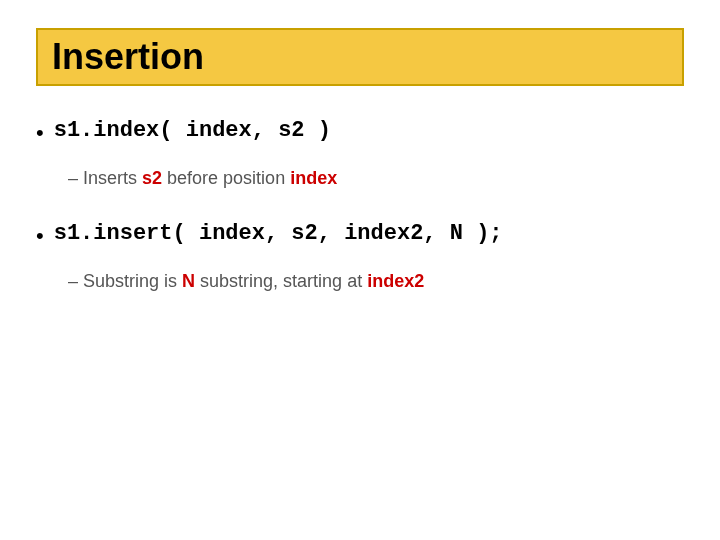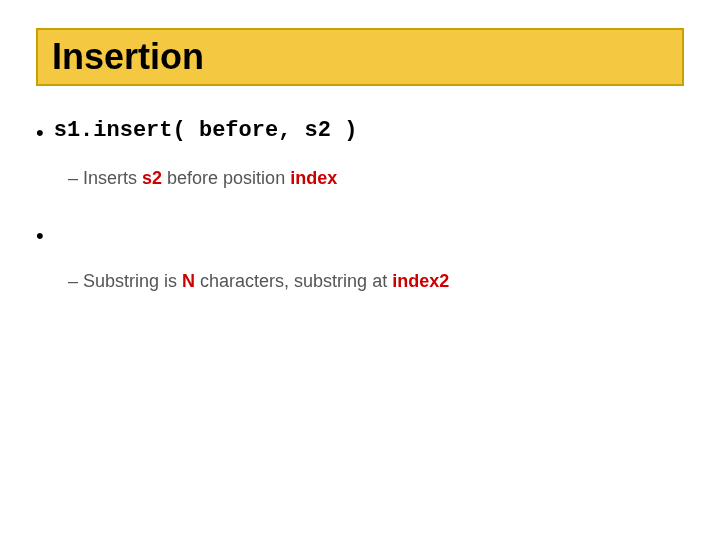--- a/index.html
+++ b/index.html
@@ -89,33 +89,34 @@
 
 <div class="page">
 
   <div class="title-box">
     <span class="title-text">Insertion</span>
   </div>
 
   <div class="section">
     <div class="bullet-line">
       <span class="bullet">•</span>
-      <span class="code-line">s1.insert( before, s2 )</span>
+      <span class="code-line">s1.index( index, s2 )</span>
     </div>
     <div class="description">
       <div class="description-line">
         <span class="dash">– Inserts </span><span class="bold-red">s2</span><span> before position </span><span class="bold-red">index</span>
       </div>
     </div>
   </div>
 
   <div class="section">
     <div class="bullet-line">
       <span class="bullet">•</span>
+      <span class="code-line">s1.insert( index, s2, index2, N );</span>
     </div>
     <div class="description">
       <div class="description-line">
-        <span class="dash">– Substring is </span><span class="bold-red">N</span><span> characters, substring at </span><span class="bold-red">index2</span>
+        <span class="dash">– Substring is </span><span class="bold-red">N</span><span> substring, starting at </span><span class="bold-red">index2</span>
       </div>
     </div>
   </div>
 
 </div>
 
 </body></html>

